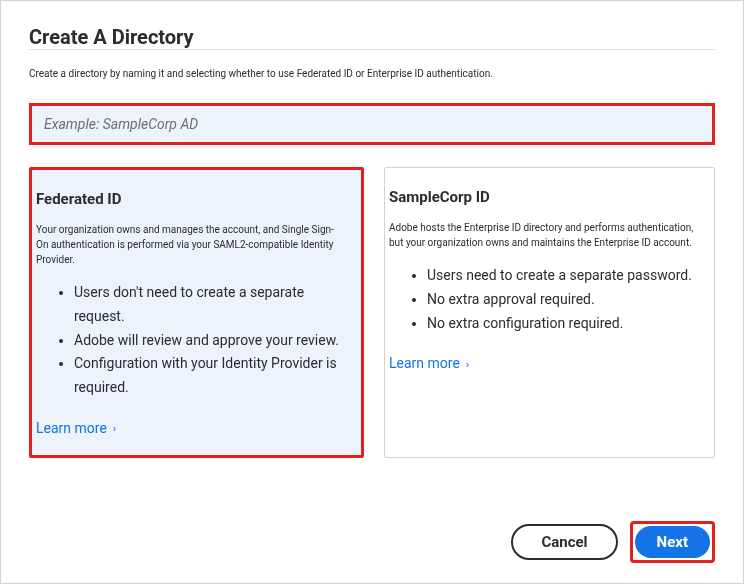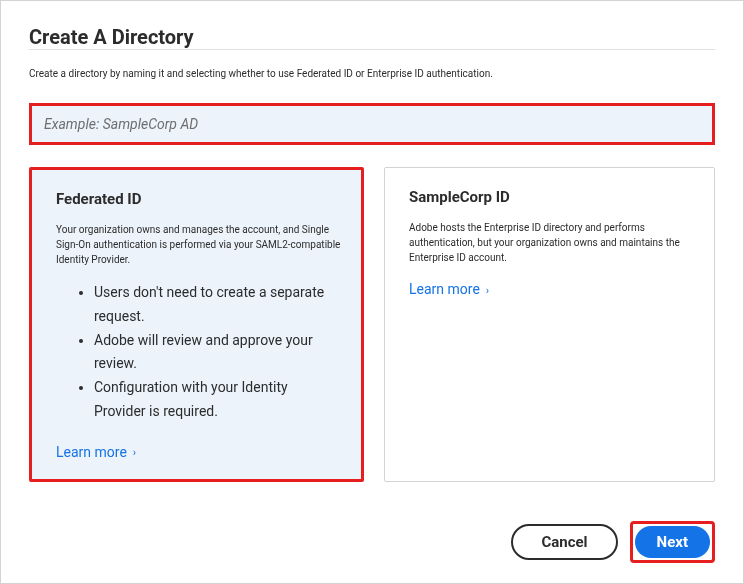--- a/index.html
+++ b/index.html
@@ -51,21 +51,21 @@
       color: #6e6e6e;
       font-style: italic;
     }
     .cards {
       display: flex;
       gap: 20px;
       margin-bottom: 30px;
     }
     .card {
       flex: 1;
-      padding: 20px 20px 18px 24px;
+      padding: 20px 20px 18px 4px;
       border-radius: 2px;
     }
     .card-federated {
       background: #edf3fb;
       border: 3px solid #e61e1e;
     }
     .card-enterprise {
       background: #fff;
       border: 1px solid #d3d3d3;
     }
@@ -161,20 +161,25 @@
     </ul>
     <a class="learn-more">
       <span>Learn more</span>
       <span class="chev">›</span>
     </a>
   </div>
 
   <div class="card card-enterprise">
     <div class="card-title">SampleCorp ID</div>
     <p class="card-text">Adobe hosts the Enterprise ID directory and performs authentication, but your organization owns and maintains the Enterprise ID account.</p>
+    <ul>
+      <li>Users need to create a separate password.</li>
+      <li>No extra approval required.</li>
+      <li>No extra configuration required.</li>
+    </ul>
     <a class="learn-more">
       <span>Learn more</span>
       <span class="chev">›</span>
     </a>
   </div>
 
 </div>
 
 <div class="footer">
   <button class="btn btn-cancel">Cancel</button>

